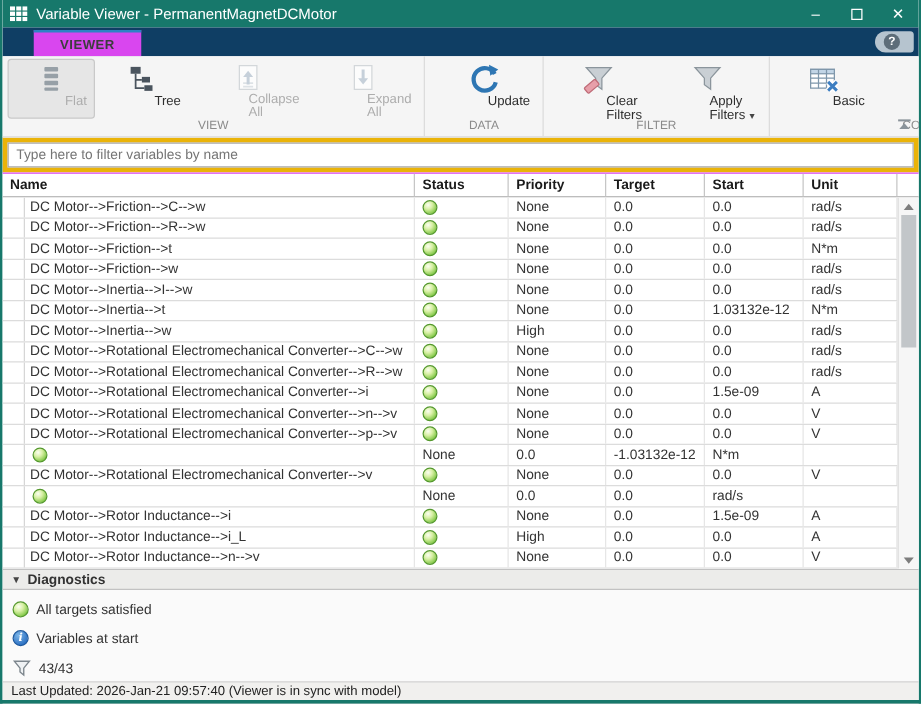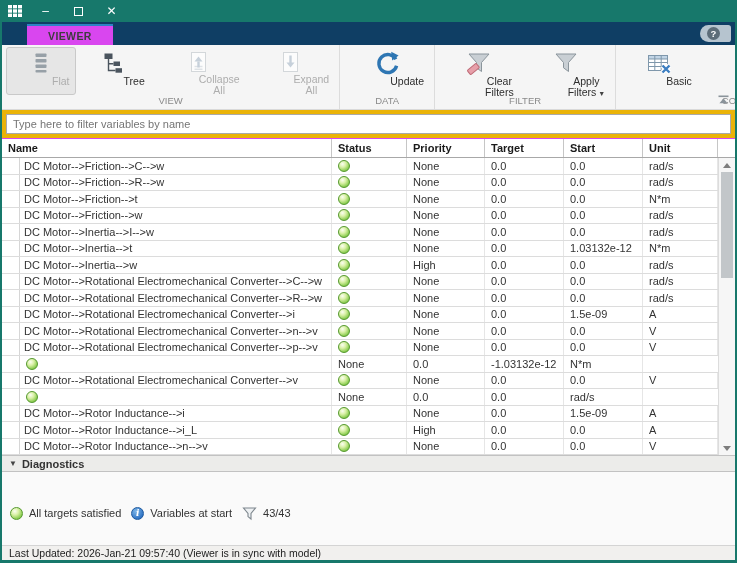--- a/index.html
+++ b/index.html
@@ -28,21 +28,21 @@
 
   
   .ribbon { height:65px; background:#f5f5f5; display:flex; position:relative;
     border-bottom:1px solid #d9d9d9; flex:0 0 65px; }
   .ribbon-group { display:flex; flex-direction:column; padding:2px 3px 0; border-right:1px solid #dcdcdc; }
   .group-buttons { height:48px; display:flex; align-items:stretch; }
   .ribbon-btn { display:flex; flex-direction:column; align-items:center; padding:2px 5px 0;
     margin:0 1px; border:1px solid transparent; border-radius:3px; cursor:default; }
   .ribbon-btn.selected { background:#e6e6e6; border-color:#c9c9c9; }
   .icon-wrap { height:26px; display:flex; align-items:center; justify-content:center; }
-  .btn-label { font-size:10.5px; line-height:10.5px; text-align:center; color:#2e2e2e; max-width:50px;margin-left:40px; }
+  .btn-label { font-size:10.5px; line-height:10.5px; text-align:left; color:#2e2e2e; max-width:50px;margin-left:40px; }
   .ribbon-btn.disabled .btn-label { color:#adadad; }
   .dd-arrow { font-size:7px; color:#444; margin-left:2px; }
   .group-label { height:13px; text-align:center; font-size:9.5px; color:#8a8a8a; padding:0 5px; }
   .ribbon-collapse { position:absolute; right:6px; bottom:5px; display:flex; }
 
   
   .filter-bar { height:28px; background:#eab308; display:flex; align-items:center; padding:0 4px;
     flex:0 0 28px; }
   .filter-input { flex:1; height:20px; border:1px solid #a9a9a9; background:#fff; font-family:inherit;
     font-size:11px; color:#333; padding:0 6px; outline:none; }
@@ -72,21 +72,21 @@
     border-bottom:5px solid #7d7d7d; }
   .arr-down { width:0; height:0; border-left:4px solid transparent; border-right:4px solid transparent;
     border-top:5px solid #7d7d7d; }
   .sb-thumb { position:absolute; left:2px; top:14px; width:12px; height:106px; background:#c2c6c9; }
 
   
   .diag-header { height:17px; flex:0 0 17px; background:#ececea; border-top:1px solid #c2c2c2;
     border-bottom:1px solid #c2c2c2; display:flex; align-items:center; gap:5px; padding-left:7px;
     font-size:11px; font-weight:600; color:#333; }
   .diag-caret { font-size:8px; color:#444; }
-  .diag-body { flex:1; background:#fafafa; padding:9px 0 0 8px; display:flex; flex-direction:row; gap:10px; }
+  .diag-body { flex:1; background:#fafafa; padding:9px 0 0 8px; display:flex; flex-direction:column; gap:10px; }
   .diag-item { display:flex; align-items:center; gap:6px; font-size:11px; color:#333; }
   .orb-lg { width:13px; height:13px; }
   .info-ic { width:13px; height:13px; border-radius:50%; color:#fff; display:flex; align-items:center;
     justify-content:center; font:italic 700 9px "DejaVu Serif", serif;
     background:radial-gradient(circle at 35% 30%, #7db6e8, #2a6fc2 78%); border:1px solid #1f5a9e; }
 
   
   .status-bar { height:15px; flex:0 0 15px; background:#f1f0ee; border-top:1px solid #d4d4d4;
     display:flex; align-items:center; padding-left:7px; font-size:10.5px; color:#222; }
 </style>
@@ -104,20 +104,21 @@
             <rect x="10" y="0" width="4" height="3.4"></rect>
             <rect x="0" y="4.3" width="4" height="3.4"></rect>
             <rect x="5" y="4.3" width="4" height="3.4"></rect>
             <rect x="10" y="4.3" width="4" height="3.4"></rect>
             <rect x="0" y="8.6" width="4" height="3.4"></rect>
             <rect x="5" y="8.6" width="4" height="3.4"></rect>
             <rect x="10" y="8.6" width="4" height="3.4"></rect>
           </g>
         </svg>
       </span>
+    <span class="tb-title">Variable Viewer - PermanentMagnetDCMotor</span>
     <span class="tb-btn">–</span>
     <span class="tb-btn">
         <span class="max-box"></span>
       </span>
     <span class="tb-btn">✕</span>
   </div>
 
   <div class="tabbar">
     <div class="tab">VIEWER</div>
     <div class="help-tag">

